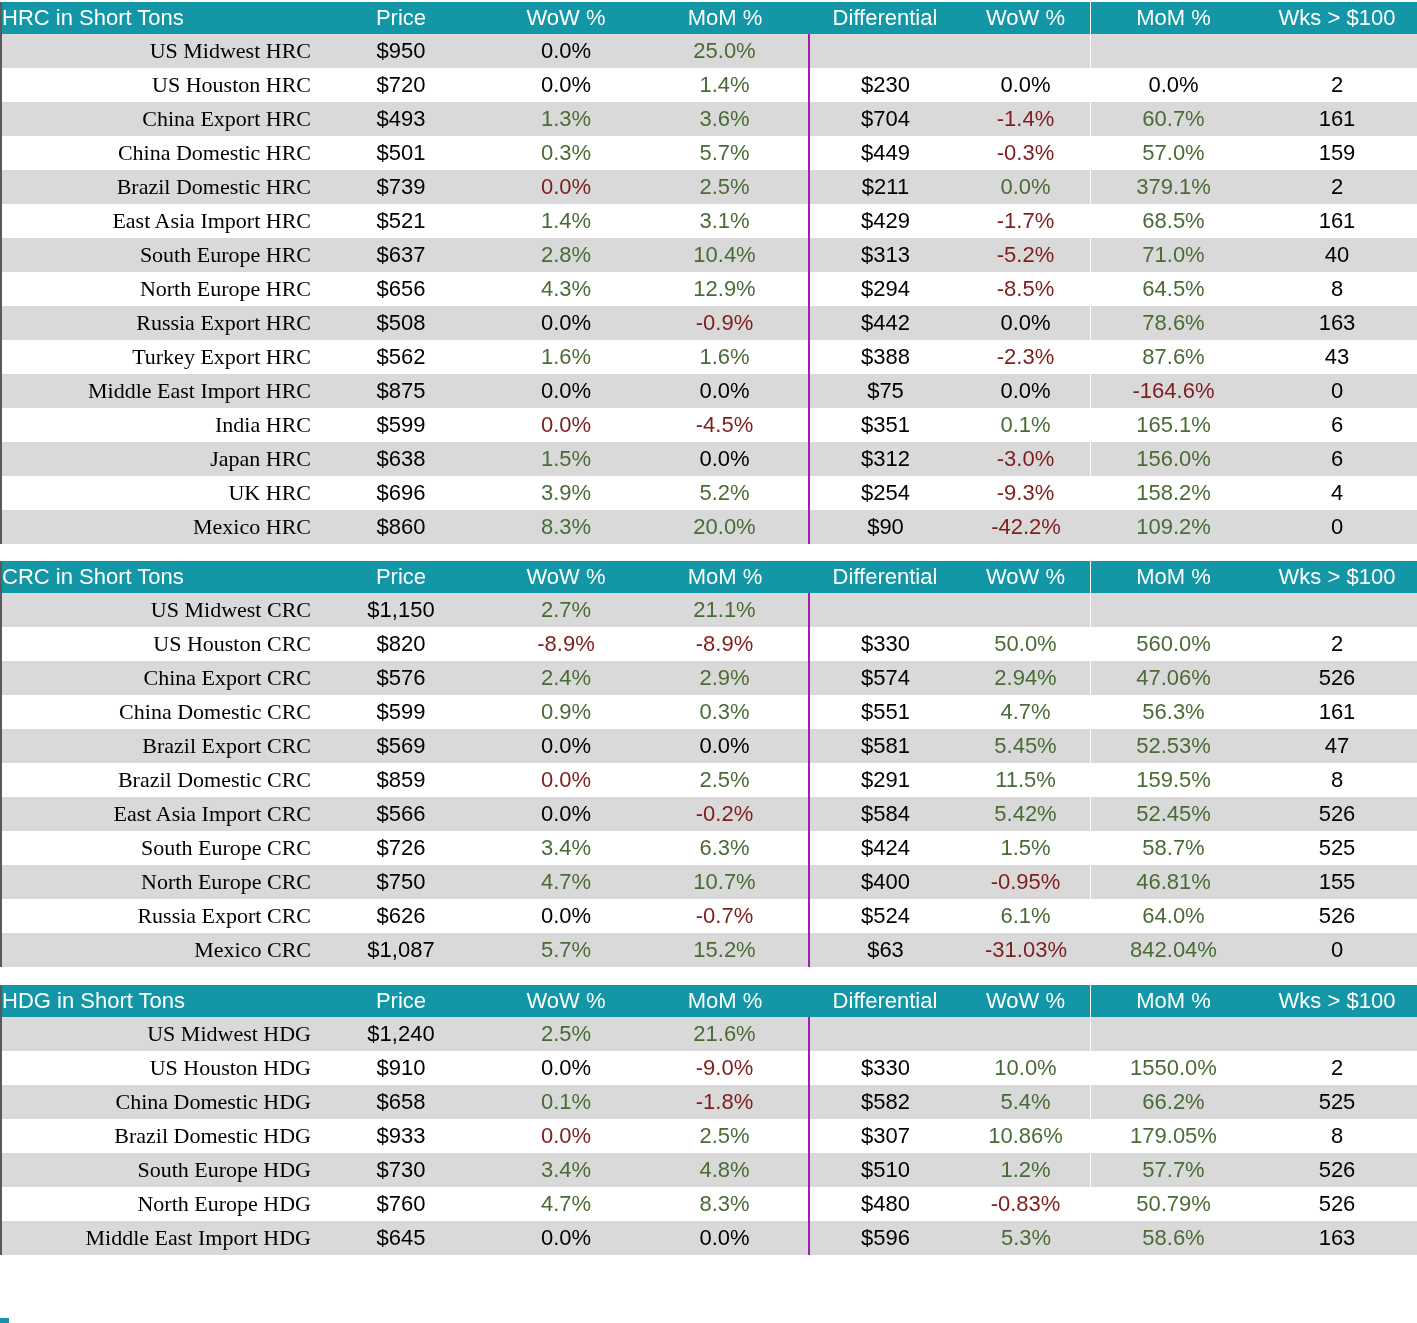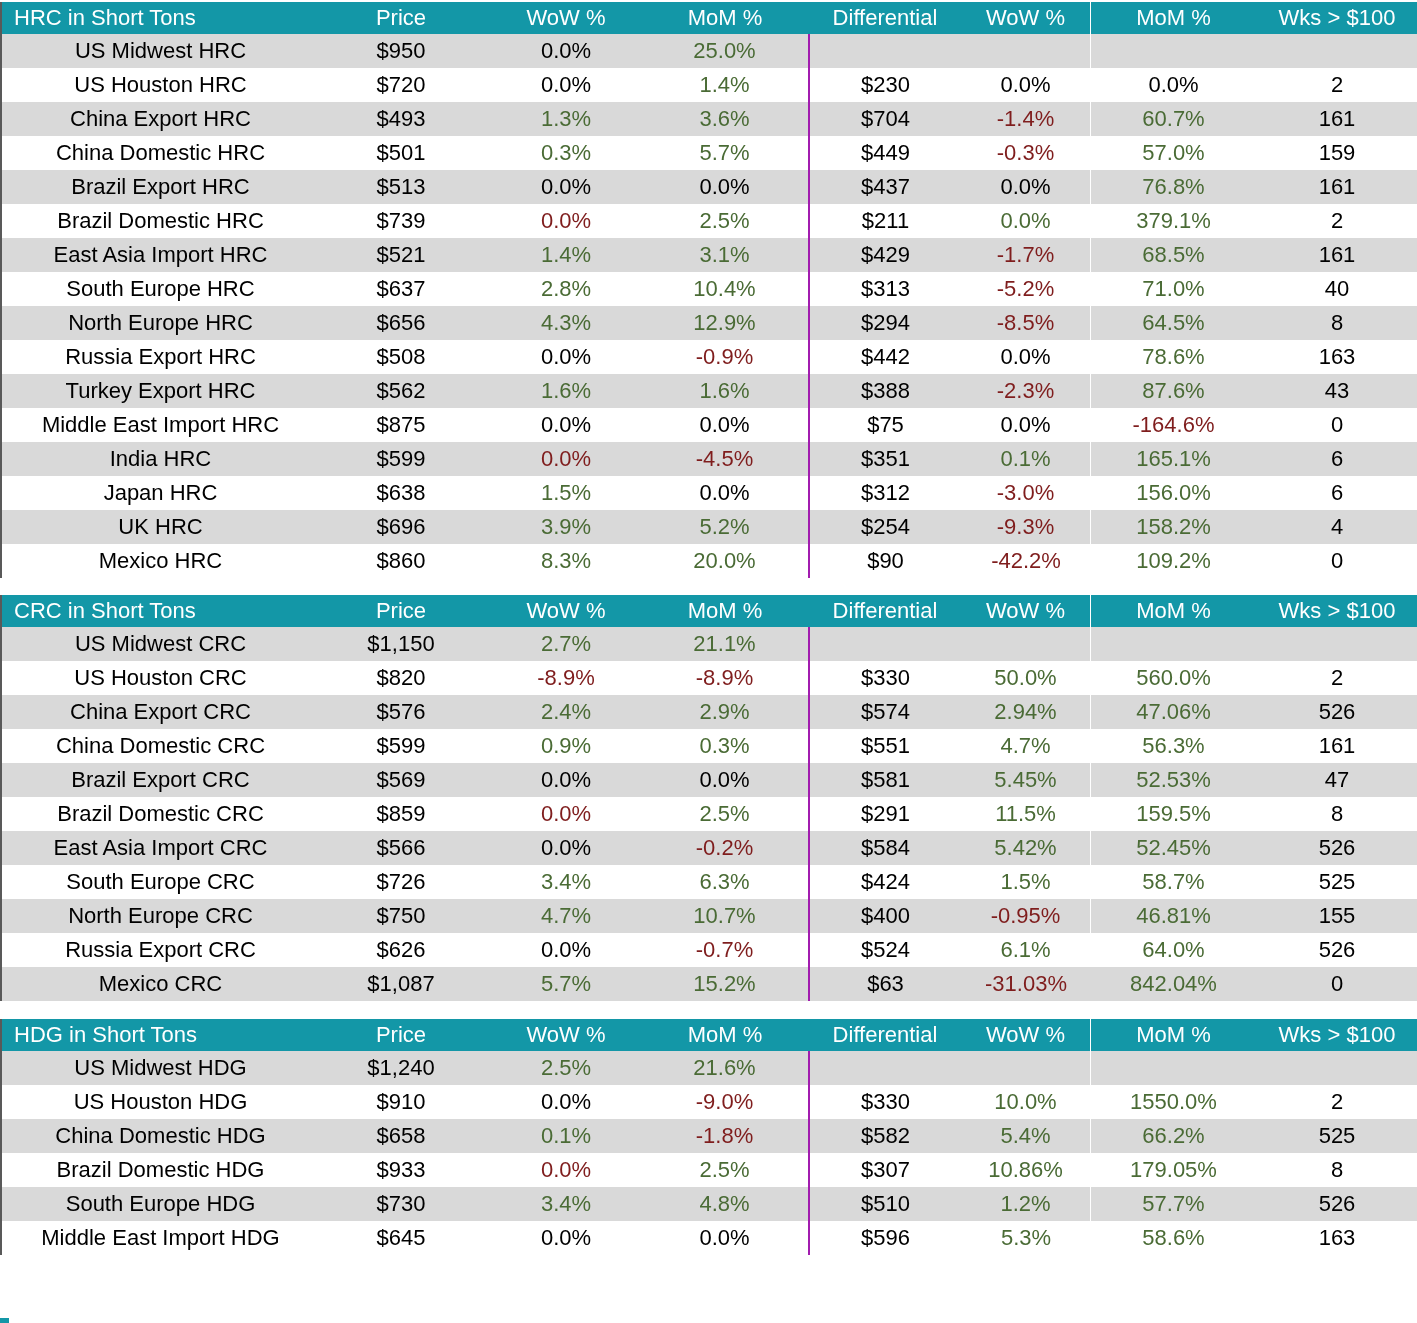--- a/index.html
+++ b/index.html
@@ -32,33 +32,33 @@
     color:#ffffff;
     font-weight:400;
     font-size:22px;
     height:32px;
     line-height:32px;
     padding:0;
     text-align:center;
     white-space:nowrap;
     overflow:hidden;
   }
-  thead th.label{text-align:left;padding-left:12px;}
+  thead th.label{text-align:left;padding-left:0;}
 
   tbody td{
     font-size:22px;
     height:34px;
     line-height:34px;
     padding:0;
     text-align:center;
     white-space:nowrap;
     overflow:hidden;
     color:#000000;
   }
-  tbody td.label{text-align:center;padding-left:8px;}
+  tbody td.label{text-align:right;padding-left:8px;font-family:Liberation Serif, serif;}
   tbody tr:nth-child(odd){background:#D9D9D9;}
   tbody tr:nth-child(even){background:#FFFFFF;}
   tbody td.diff{border-left:2px solid #a21caf;}
 
   .c-g{color:#4A6B35;}
   .c-r{color:#7f1d1d;}
   .c-k{color:#000000;}
 
   .gap{width:1417px;background:#ffffff;}
   .gap-1{height:17px;}
@@ -132,30 +132,20 @@
         <td class="label c-k">China Domestic HRC</td>
         <td class="price c-k">$501</td>
         <td class="wow c-g">0.3%</td>
         <td class="mom c-g">5.7%</td>
         <td class="diff c-k">$449</td>
         <td class="dwow c-r">-0.3%</td>
         <td class="dmom c-g">57.0%</td>
         <td class="wks c-k">159</td>
       </tr>
       <tr>
-        <td class="label c-k">Brazil Export HRC</td>
-        <td class="price c-k">$513</td>
-        <td class="wow c-k">0.0%</td>
-        <td class="mom c-k">0.0%</td>
-        <td class="diff c-k">$437</td>
-        <td class="dwow c-k">0.0%</td>
-        <td class="dmom c-g">76.8%</td>
-        <td class="wks c-k">161</td>
-      </tr>
-      <tr>
         <td class="label c-k">Brazil Domestic HRC</td>
         <td class="price c-k">$739</td>
         <td class="wow c-r">0.0%</td>
         <td class="mom c-g">2.5%</td>
         <td class="diff c-k">$211</td>
         <td class="dwow c-g">0.0%</td>
         <td class="dmom c-g">379.1%</td>
         <td class="wks c-k">2</td>
       </tr>
       <tr>
@@ -470,20 +460,30 @@
         <td class="label c-k">South Europe HDG</td>
         <td class="price c-k">$730</td>
         <td class="wow c-g">3.4%</td>
         <td class="mom c-g">4.8%</td>
         <td class="diff c-k">$510</td>
         <td class="dwow c-g">1.2%</td>
         <td class="dmom c-g">57.7%</td>
         <td class="wks c-k">526</td>
       </tr>
       <tr>
+        <td class="label c-k">North Europe HDG</td>
+        <td class="price c-k">$760</td>
+        <td class="wow c-g">4.7%</td>
+        <td class="mom c-g">8.3%</td>
+        <td class="diff c-k">$480</td>
+        <td class="dwow c-r">-0.83%</td>
+        <td class="dmom c-g">50.79%</td>
+        <td class="wks c-k">526</td>
+      </tr>
+      <tr>
         <td class="label c-k">Middle East Import HDG</td>
         <td class="price c-k">$645</td>
         <td class="wow c-k">0.0%</td>
         <td class="mom c-k">0.0%</td>
         <td class="diff c-k">$596</td>
         <td class="dwow c-g">5.3%</td>
         <td class="dmom c-g">58.6%</td>
         <td class="wks c-k">163</td>
       </tr>
     </tbody>

